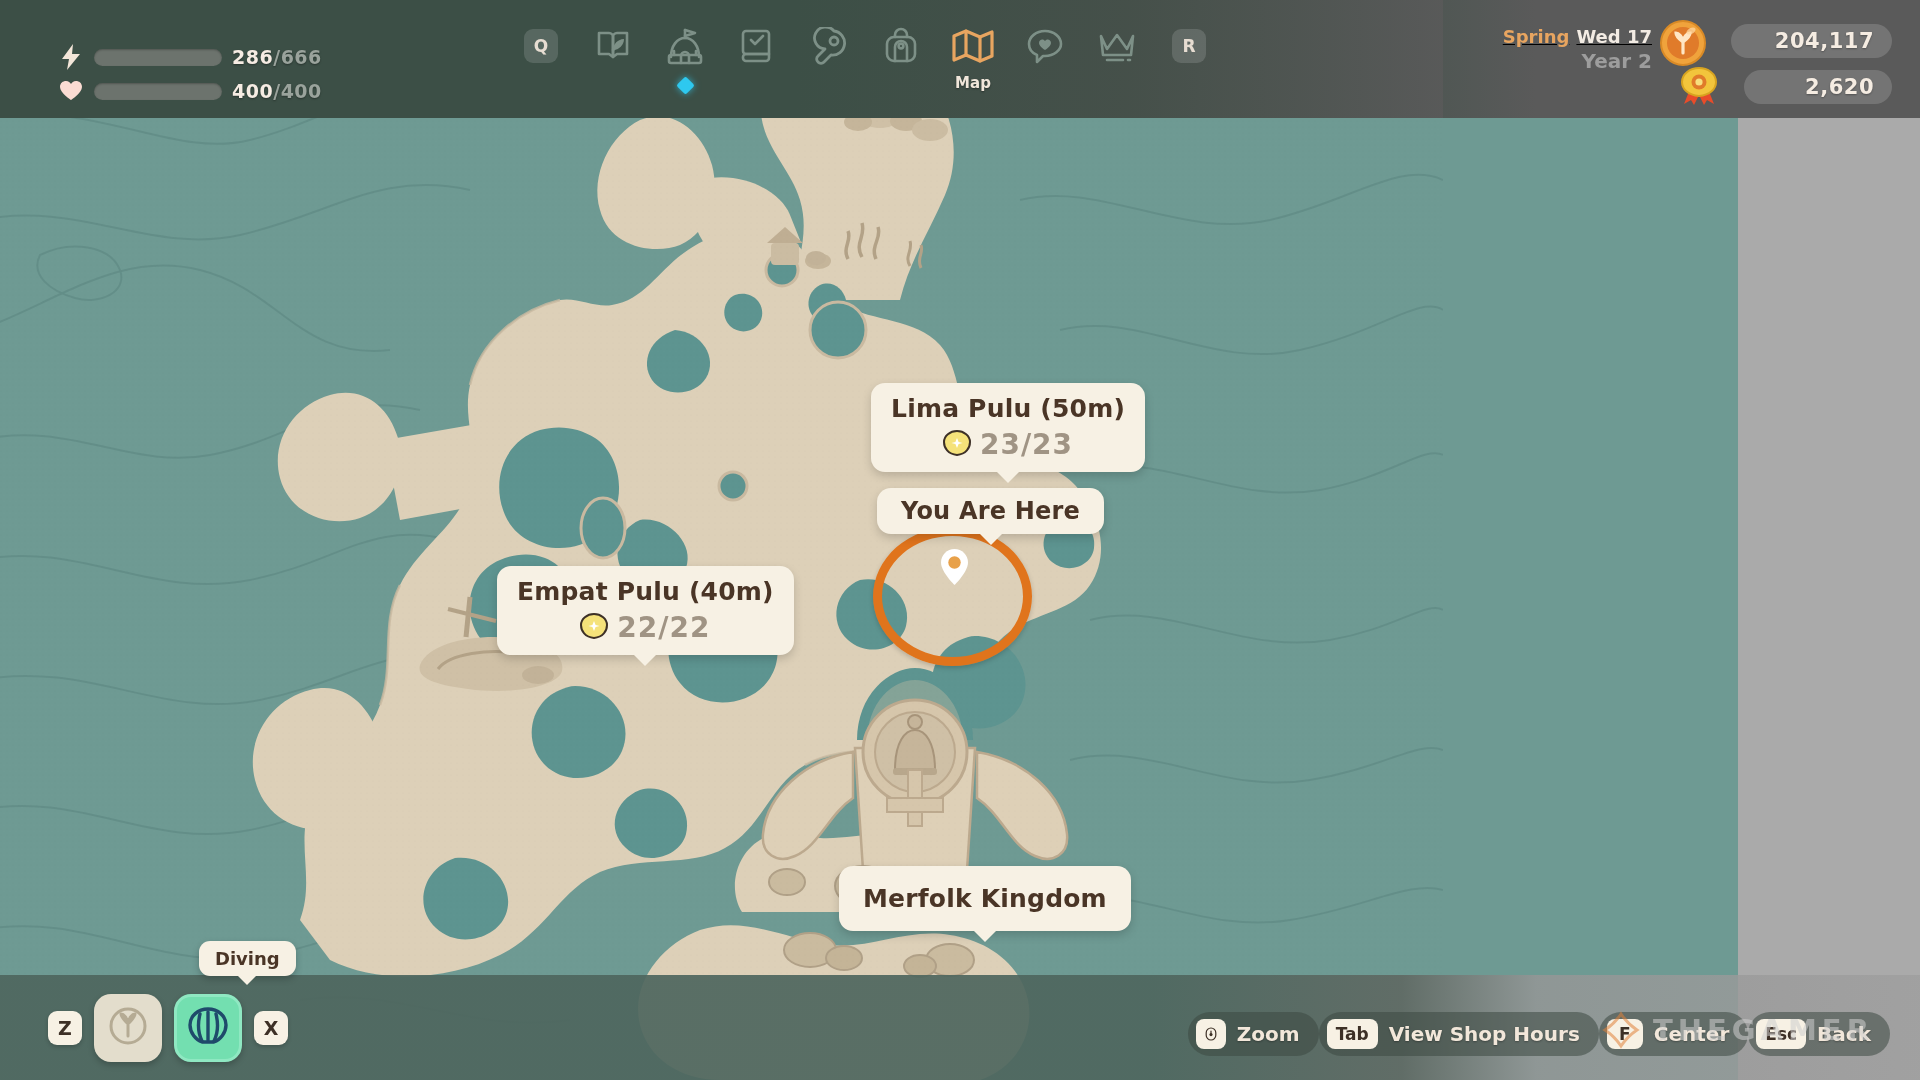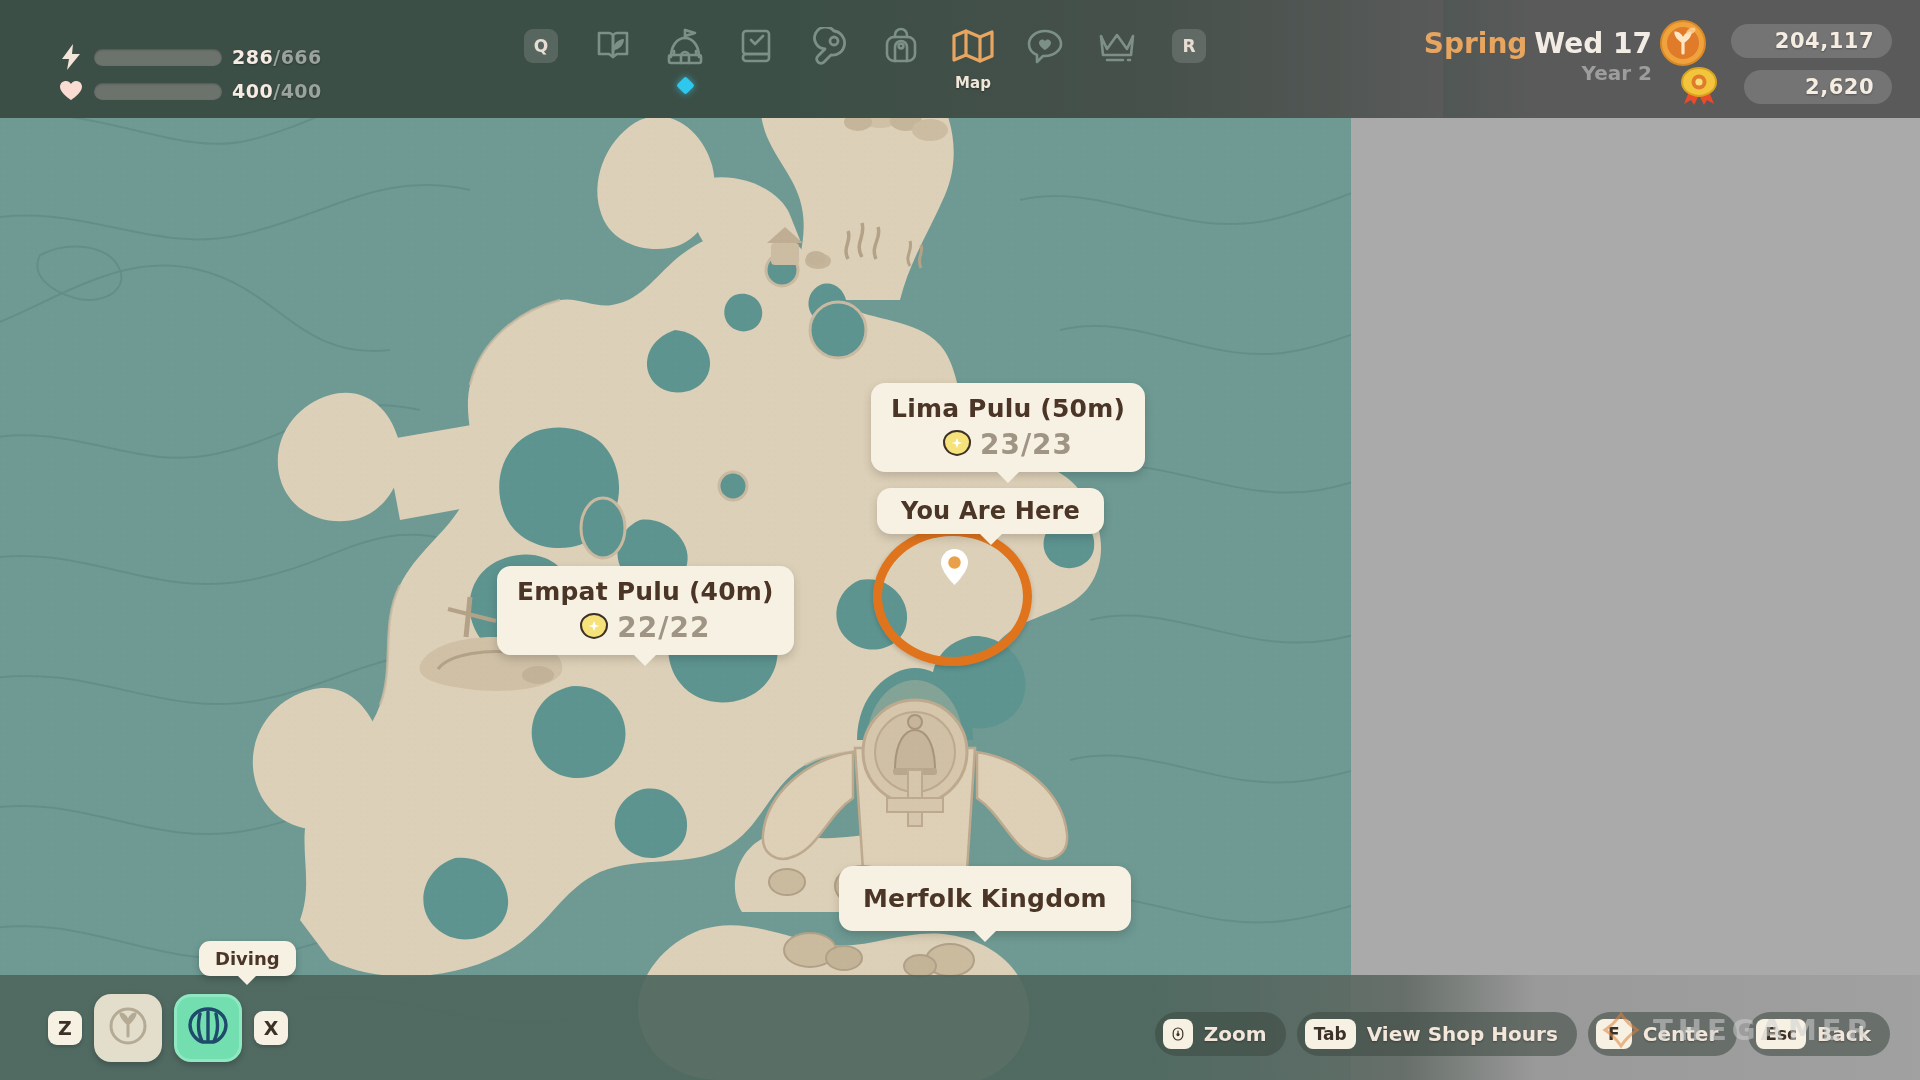--- a/index.html
+++ b/index.html
@@ -2,21 +2,21 @@
 <html><head>
 <meta charset="utf-8">
 <style>
   * { margin:0; padding:0; box-sizing:border-box; }
   html,body { width:1920px; height:1080px; overflow:hidden; background:#aaaaaa;
               font-family:"DejaVu Sans", sans-serif; }
 
   #app { position:relative; width:1920px; height:1080px; }
 
   
-  #map-canvas { position:absolute; left:0; top:0; width:1351px; height:1080px;
+  #map-canvas { position:absolute; left:0; top:0; width:1738px; height:1080px;
                 background:#6e9a93; overflow:hidden; }
   #map-svg { position:absolute; left:0; top:0; }
 
   
   #topbar { position:absolute; left:0; top:0; width:1920px; height:118px;
             background:linear-gradient(to right, #3c4f46 0%, #3c4f46 60%, #4a5550 72%, #5a5a5a 80%, #5a5a5a 100%);
             z-index:40;padding-left:39px; }
   #topbar-left-shade { position:absolute; left:0; top:0; width:1443px; height:118px;
             background:linear-gradient(to right, rgba(60,79,70,1) 0%, rgba(60,79,70,.97) 55%, rgba(70,80,74,.9) 78%, rgba(90,90,90,.85) 100%); }
 
@@ -40,21 +40,21 @@
   .nav-label { margin-top:6px; font-size:15px; font-weight:bold; color:#f0e6da;
                text-shadow:0 1px 2px rgba(0,0,0,.4); }
   .nav-dot { position:absolute; bottom:14px; width:13px; height:13px; background:#2ec8ef;
              transform:rotate(45deg); border-radius:2px; box-shadow:0 0 7px rgba(46,200,239,.75); }
   .keycap-sm { width:34px; height:34px; border-radius:9px; background:rgba(255,255,255,.14);
                display:flex; align-items:center; justify-content:center; color:#e7ddd2;
                font-size:17px; font-weight:bold; }
 
   
   #datebox { position:absolute; right:268px; top:26px; text-align:right; line-height:1.25; }
-  #date-line1 { font-size:28px; font-weight:bold; white-space:nowrap; }
+  #date-line1 { font-size:18px; font-weight:bold; white-space:nowrap;text-decoration:underline; }
   #date-season { color:#e8a560; }
   #date-day { color:#f3ece4; margin-left:7px; }
   #date-year { font-size:20px; font-weight:bold; color:#9d9d9d; }
 
   #currency { position:absolute; right:28px; top:20px; width:232px; }
   .cur-row { position:relative; height:42px; margin-bottom:4px; }
   .cur-pill { position:absolute; right:0; top:4px; height:34px; min-width:148px; border-radius:17px;
               background:rgba(255,255,255,.16); display:flex; align-items:center; justify-content:flex-end;
               padding:0 18px 0 44px; }
   .cur-val { font-size:21px; font-weight:bold; color:#f5ece2; letter-spacing:.5px;
@@ -99,21 +99,21 @@
           justify-content:center; position:relative; box-shadow:0 3px 6px rgba(0,0,0,.22); }
   .slot.inactive { background:#e3ddcc; }
   .slot.active { background:#73dfb0; border:3px solid #8fe8c2; }
   #tooltip-diving { position:absolute; left:199px; bottom:104px; background:#f7f1e4; border-radius:11px;
                     padding:7px 16px; box-shadow:0 3px 7px rgba(0,0,0,.22); }
   #tooltip-diving::after { content:""; position:absolute; bottom:-9px; left:50%; transform:translateX(-50%);
                     border-left:10px solid transparent; border-right:10px solid transparent;
                     border-top:10px solid #f7f1e4; }
   #tooltip-diving span { font-size:18px; font-weight:bold; color:#4a3526; }
 
-  #hints { position:absolute; right:30px; bottom:24px; display:flex; align-items:flex-end; gap:11px; }
+  #hints { position:absolute; right:30px; bottom:24px; display:flex; align-items:flex-end; }
   .hint { height:44px; border-radius:22px; background:rgba(60,72,66,.55);
           display:flex; align-items:center; gap:11px; padding:0 19px 0 8px; }
   .hint-key { min-width:36px; height:30px; border-radius:8px; background:#f7f1e4; color:#3d3026;
               font-size:17px; font-weight:bold; display:flex; align-items:center; justify-content:center;
               padding:0 9px; }
   .hint-key.mouse { background:#f7f1e4; min-width:30px; width:30px; }
   .hint-lbl { font-size:20px; font-weight:bold; color:#f2e7da; white-space:nowrap;
               text-shadow:0 1px 2px rgba(0,0,0,.3); }
 
   #watermark { position:absolute; right:46px; bottom:28px; z-index:45; display:flex;

